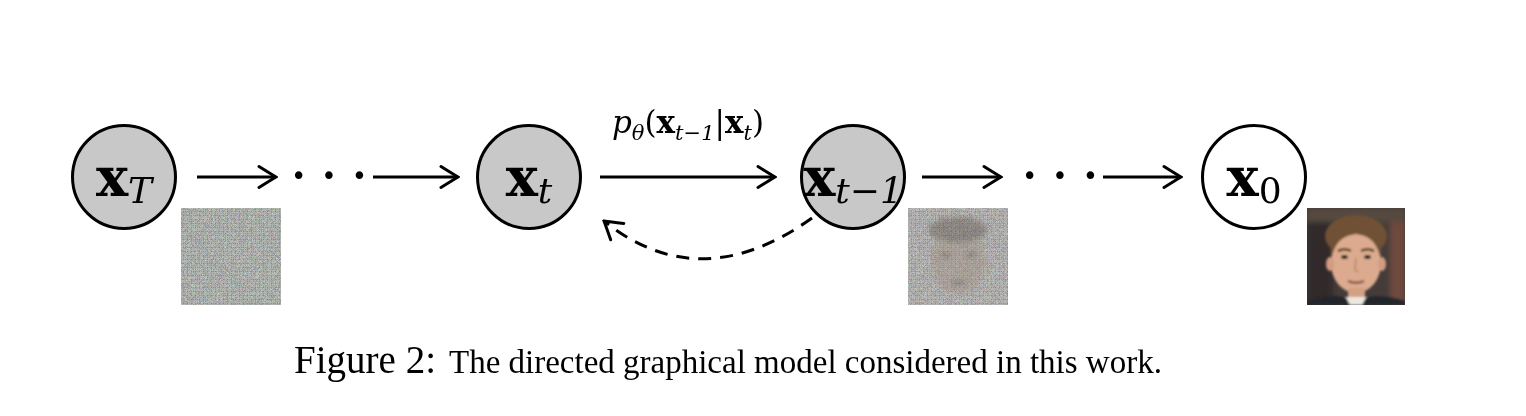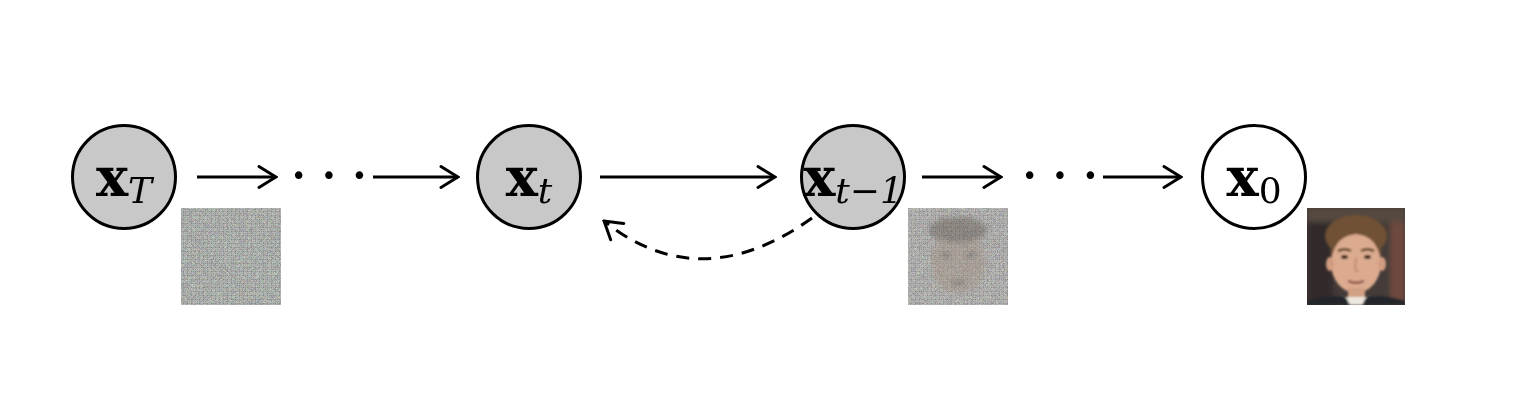--- a/index.html
+++ b/index.html
@@ -153,16 +153,22 @@
       <span class="nsub">t−1</span>
   </div>
   <div class="node" style="left:1201px; top:124px;">
     <span class="nbase">x</span>
       <span class="nsub up">0</span>
   </div>
 
   <span class="dots" style="left:291px; top:177px;">•••</span>
   <span class="dots" style="left:1022px; top:177px;">•••</span>
 
+  <div class="mlabel" style="left:688px; top:104px;">
+    <span class="it">p</span><sub class="it">θ</sub><span>(</span><span class="bx">x</span><sub class="it">t−1</sub><span>|</span><span class="bx">x</span><sub class="it">t</sub><span>)</span>
+  </div>
 
 
+  <div class="caption">
+    <span class="cap-label">Figure 2:</span><span class="cap-text">The directed graphical model considered in this work.</span>
+  </div>
 
 </div>
 
 </body></html>

